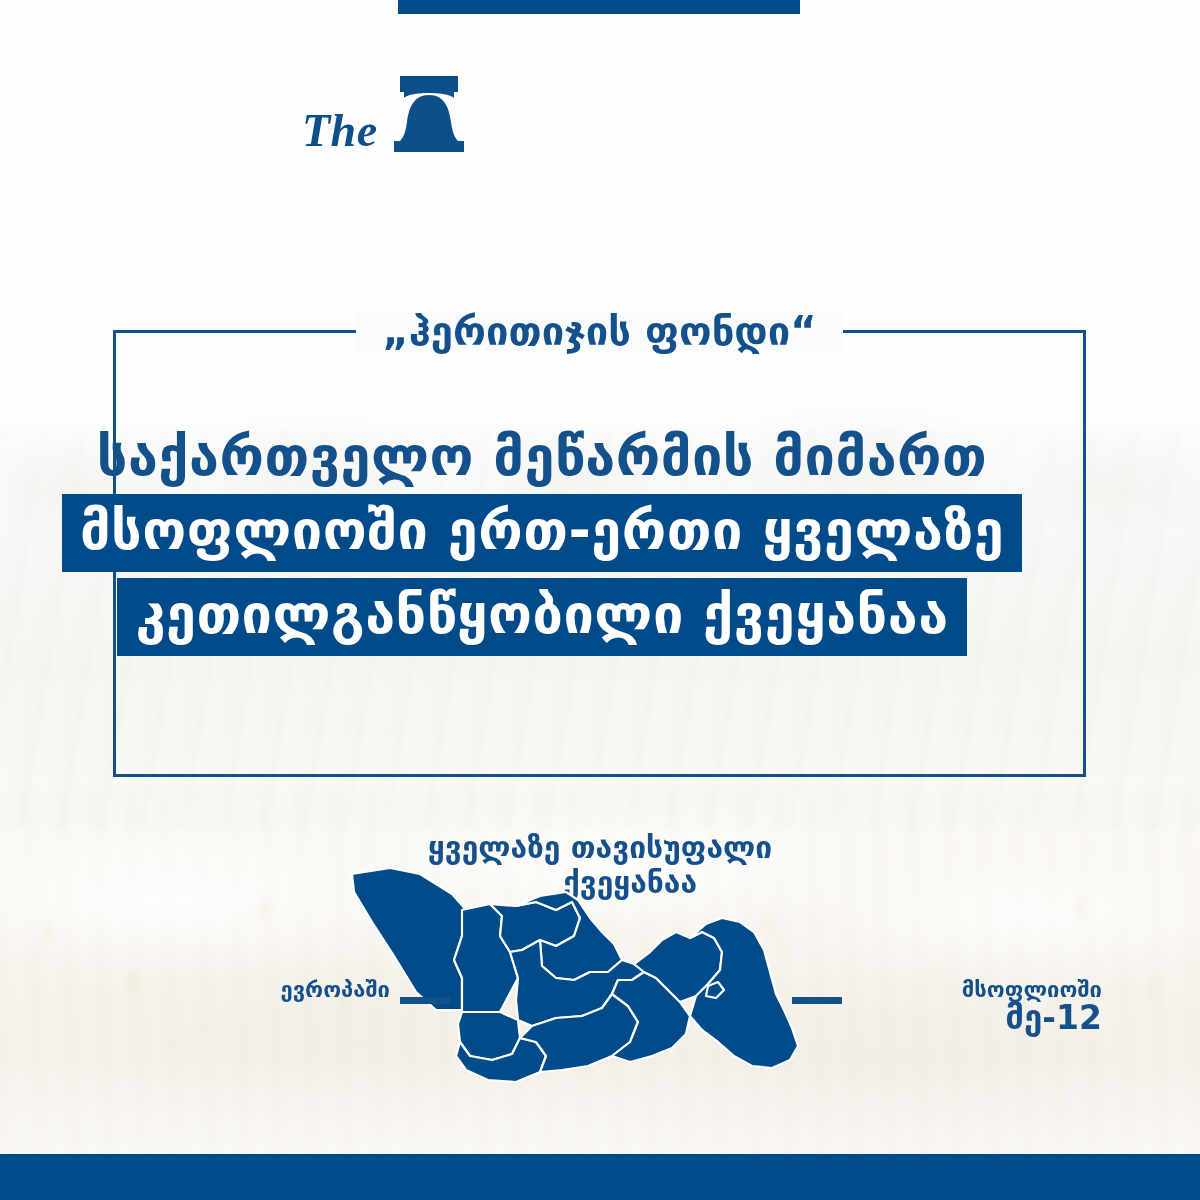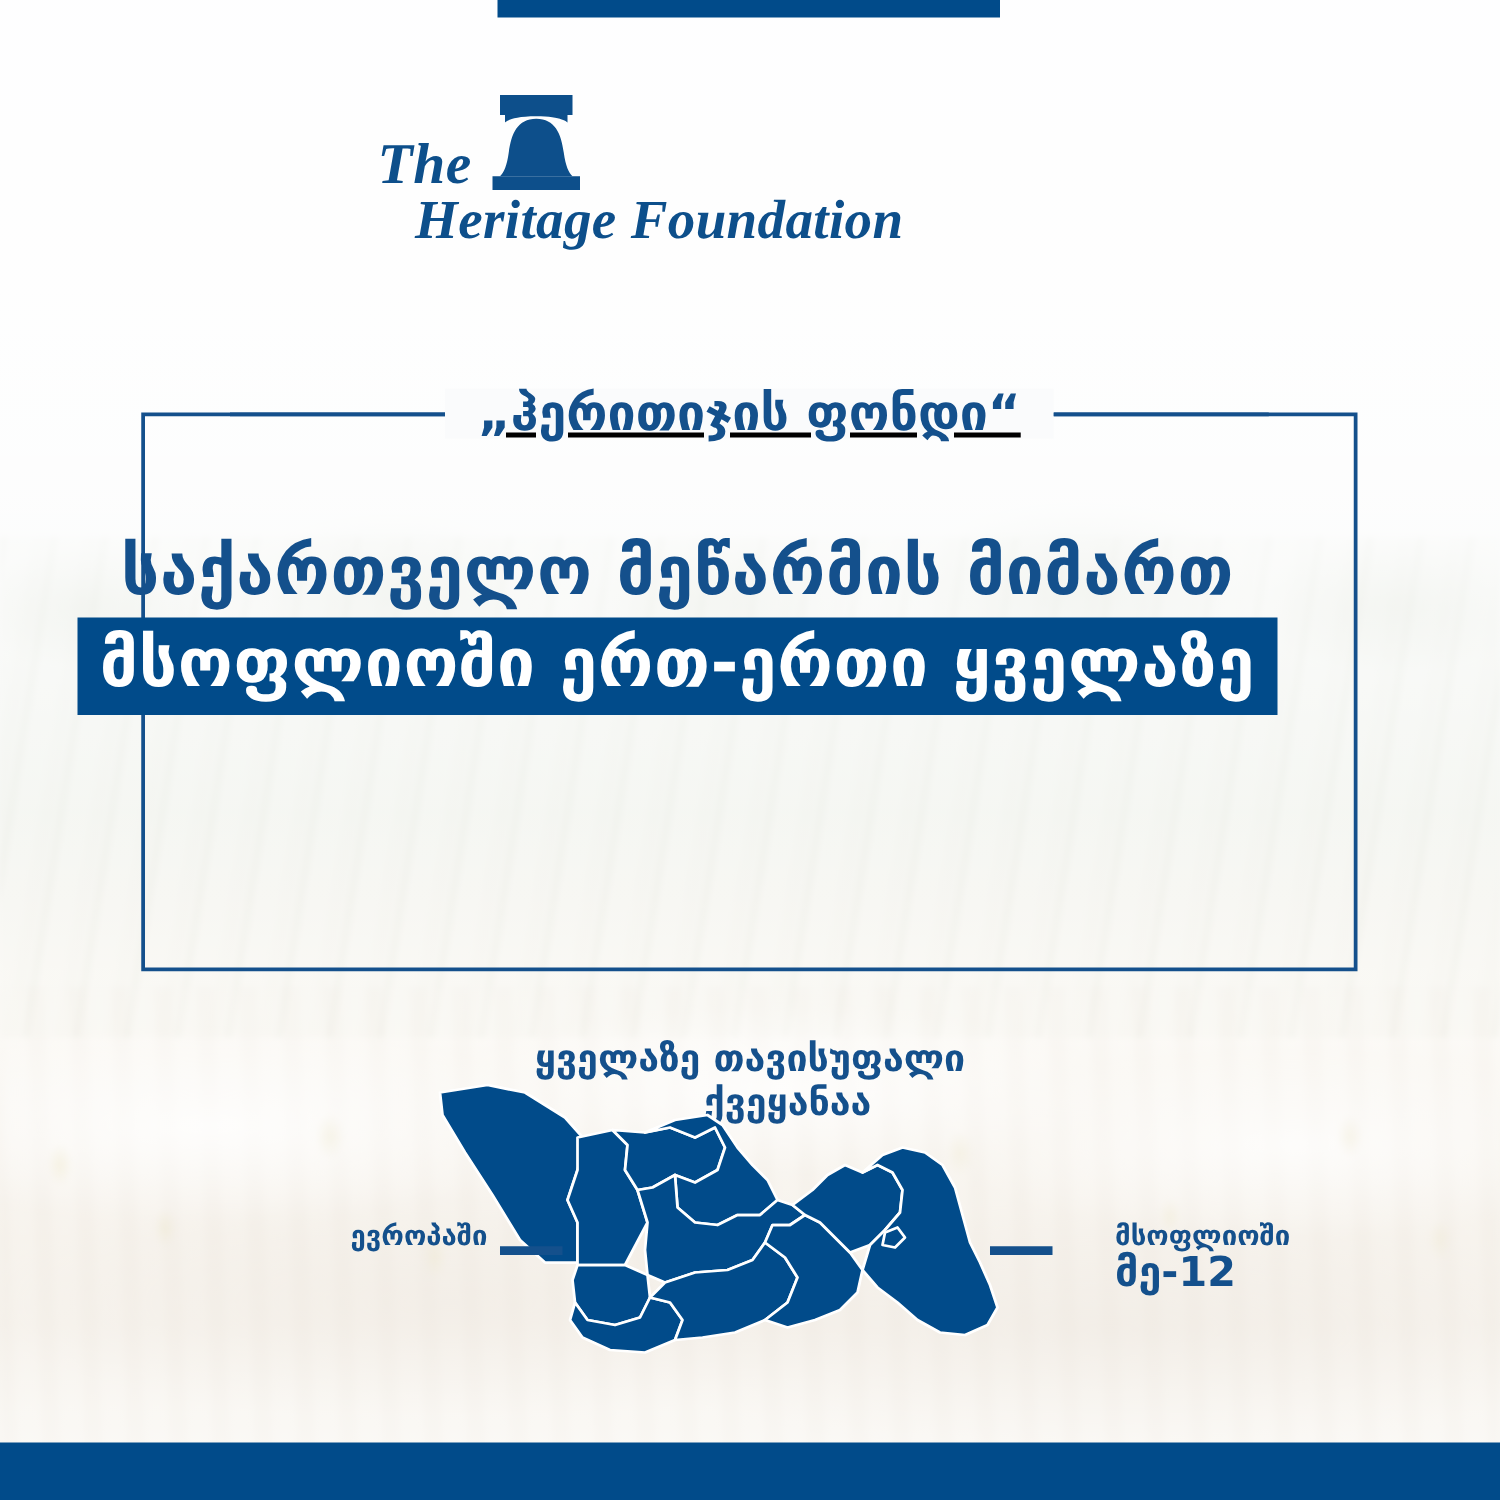--- a/index.html
+++ b/index.html
@@ -112,21 +112,21 @@
   }
 
   
   #frame{
     position:absolute; left:113px; top:330px;
     width:973px; height:447px;
     border:3px solid #14508c;
   }
   #title-row{
     position:absolute; left:113px; top:313px; width:973px; height:36px;
-    display:flex; align-items:center; justify-content:center; gap:0;text-decoration:underline;
+    display:flex; align-items:center; justify-content:center; gap:0;
   }
   .title-rule{ height:3px; background:#14508c; flex:0 0 auto; }
   #rule-left{ width:172px; }
   #rule-right{ width:172px; }
   #eyebrow{
     font-family:"DejaVu Sans", sans-serif;
     font-weight:700; font-size:40px; color:#14508c;
     padding:0 26px; white-space:nowrap; line-height:1;
     background:#fafbfc;
   }
@@ -164,21 +164,21 @@
   #map-wrap svg{ width:100%; height:100%; display:block; }
 
   .stat{
     position:absolute; top:978px;
     font-family:"DejaVu Sans", sans-serif;
     color:#14508c; line-height:1.06;
   }
   .stat .label{ font-weight:700; font-size:22px; display:block; }
   .stat .value{ font-weight:700; font-size:33px; display:block; }
   #stat-left{ left:150px; width:240px; text-align:right; }
-  #stat-right{ left:892px; width:250px; text-align:left; }
+  #stat-right{ left:852px; width:250px; text-align:right; }
   .stat-dash{
     position:absolute; top:997px; height:7px; width:50px; background:#14508c;
   }
   #dash-left{ left:400px; }
   #dash-right{ left:792px; }
 </style>
 </head>
 <body>
 
 <div id="bg-photo">
@@ -195,35 +195,35 @@
   <div id="logo-inner">
     <div id="logo-the">The</div>
     <div id="logo-bell">
       <svg width="90" height="80" viewBox="0 0 90 80" aria-hidden="true">
         <rect x="16" y="2" width="58" height="16" fill="#0d4f8b"></rect>
         <path d="M20 18 C20 18 22 14 45 14 C68 14 70 18 70 18 L70 24 C70 24 66 19 45 19 C24 19 20 24 20 24 Z" fill="#0d4f8b"></path>
         <path d="M45 21 C30 21 25 33 23 48 C21.5 59 19 64 16 67 L74 67 C71 64 68.5 59 67 48 C65 33 60 21 45 21 Z" fill="#0d4f8b"></path>
         <rect x="10" y="67" width="70" height="11" fill="#0d4f8b"></rect>
       </svg>
     </div>
-    <div id="logo-name">Heritage Foundation</div>
   </div>
 </div>
 
 <div id="frame"></div>
 
 <div id="title-row">
   <div class="title-rule" id="rule-left"></div>
   <div id="eyebrow">„ჰერითიჯის ფონდი“</div>
   <div class="title-rule" id="rule-right"></div>
 </div>
 
 <div id="headline">
   <span class="hl-line" id="hl1">საქართველო მეწარმის მიმართ</span>
   <span class="hl-line hl-hi" id="hl2"><span>მსოფლიოში ერთ-ერთი ყველაზე</span></span>
+  <span class="hl-line hl-hi" id="hl3"><span>კეთილგანწყობილი ქვეყანაა</span></span>
 </div>
 
 <div id="map-caption">
   <span class="cap1">ყველაზე თავისუფალი</span>
   <span class="cap2">ქვეყანაა</span>
 </div>
 
 <div id="map-wrap">
   <svg viewBox="0 0 500 270" aria-hidden="true">
     <g fill="#014b8a" stroke="#ffffff" stroke-width="2.2" stroke-linejoin="round">

